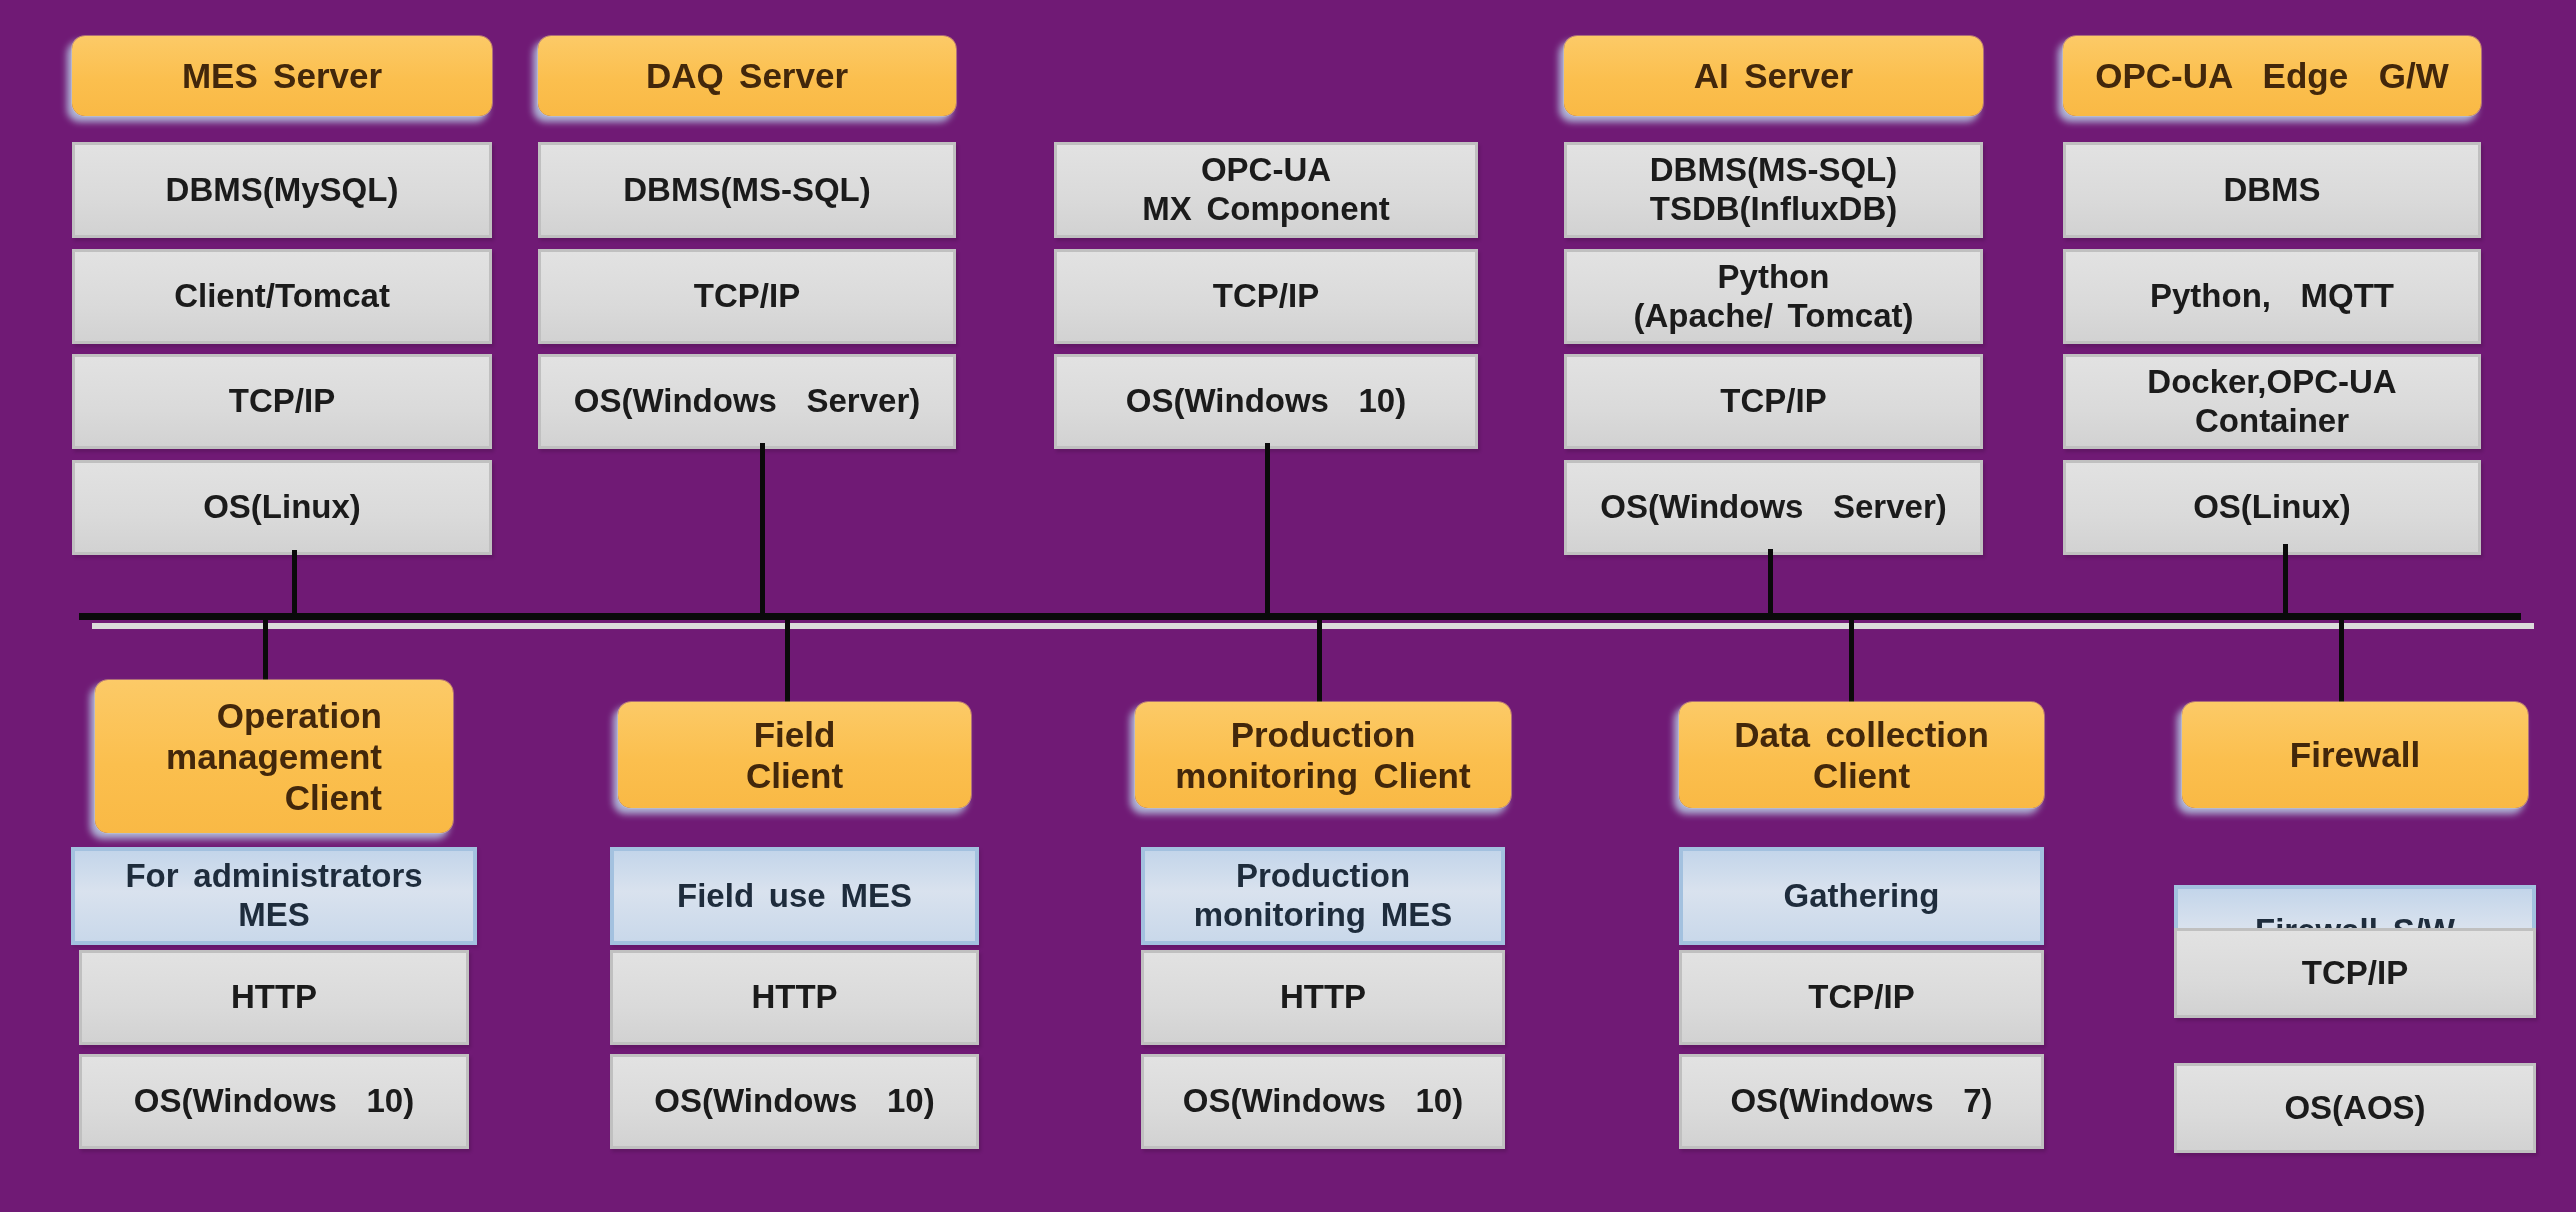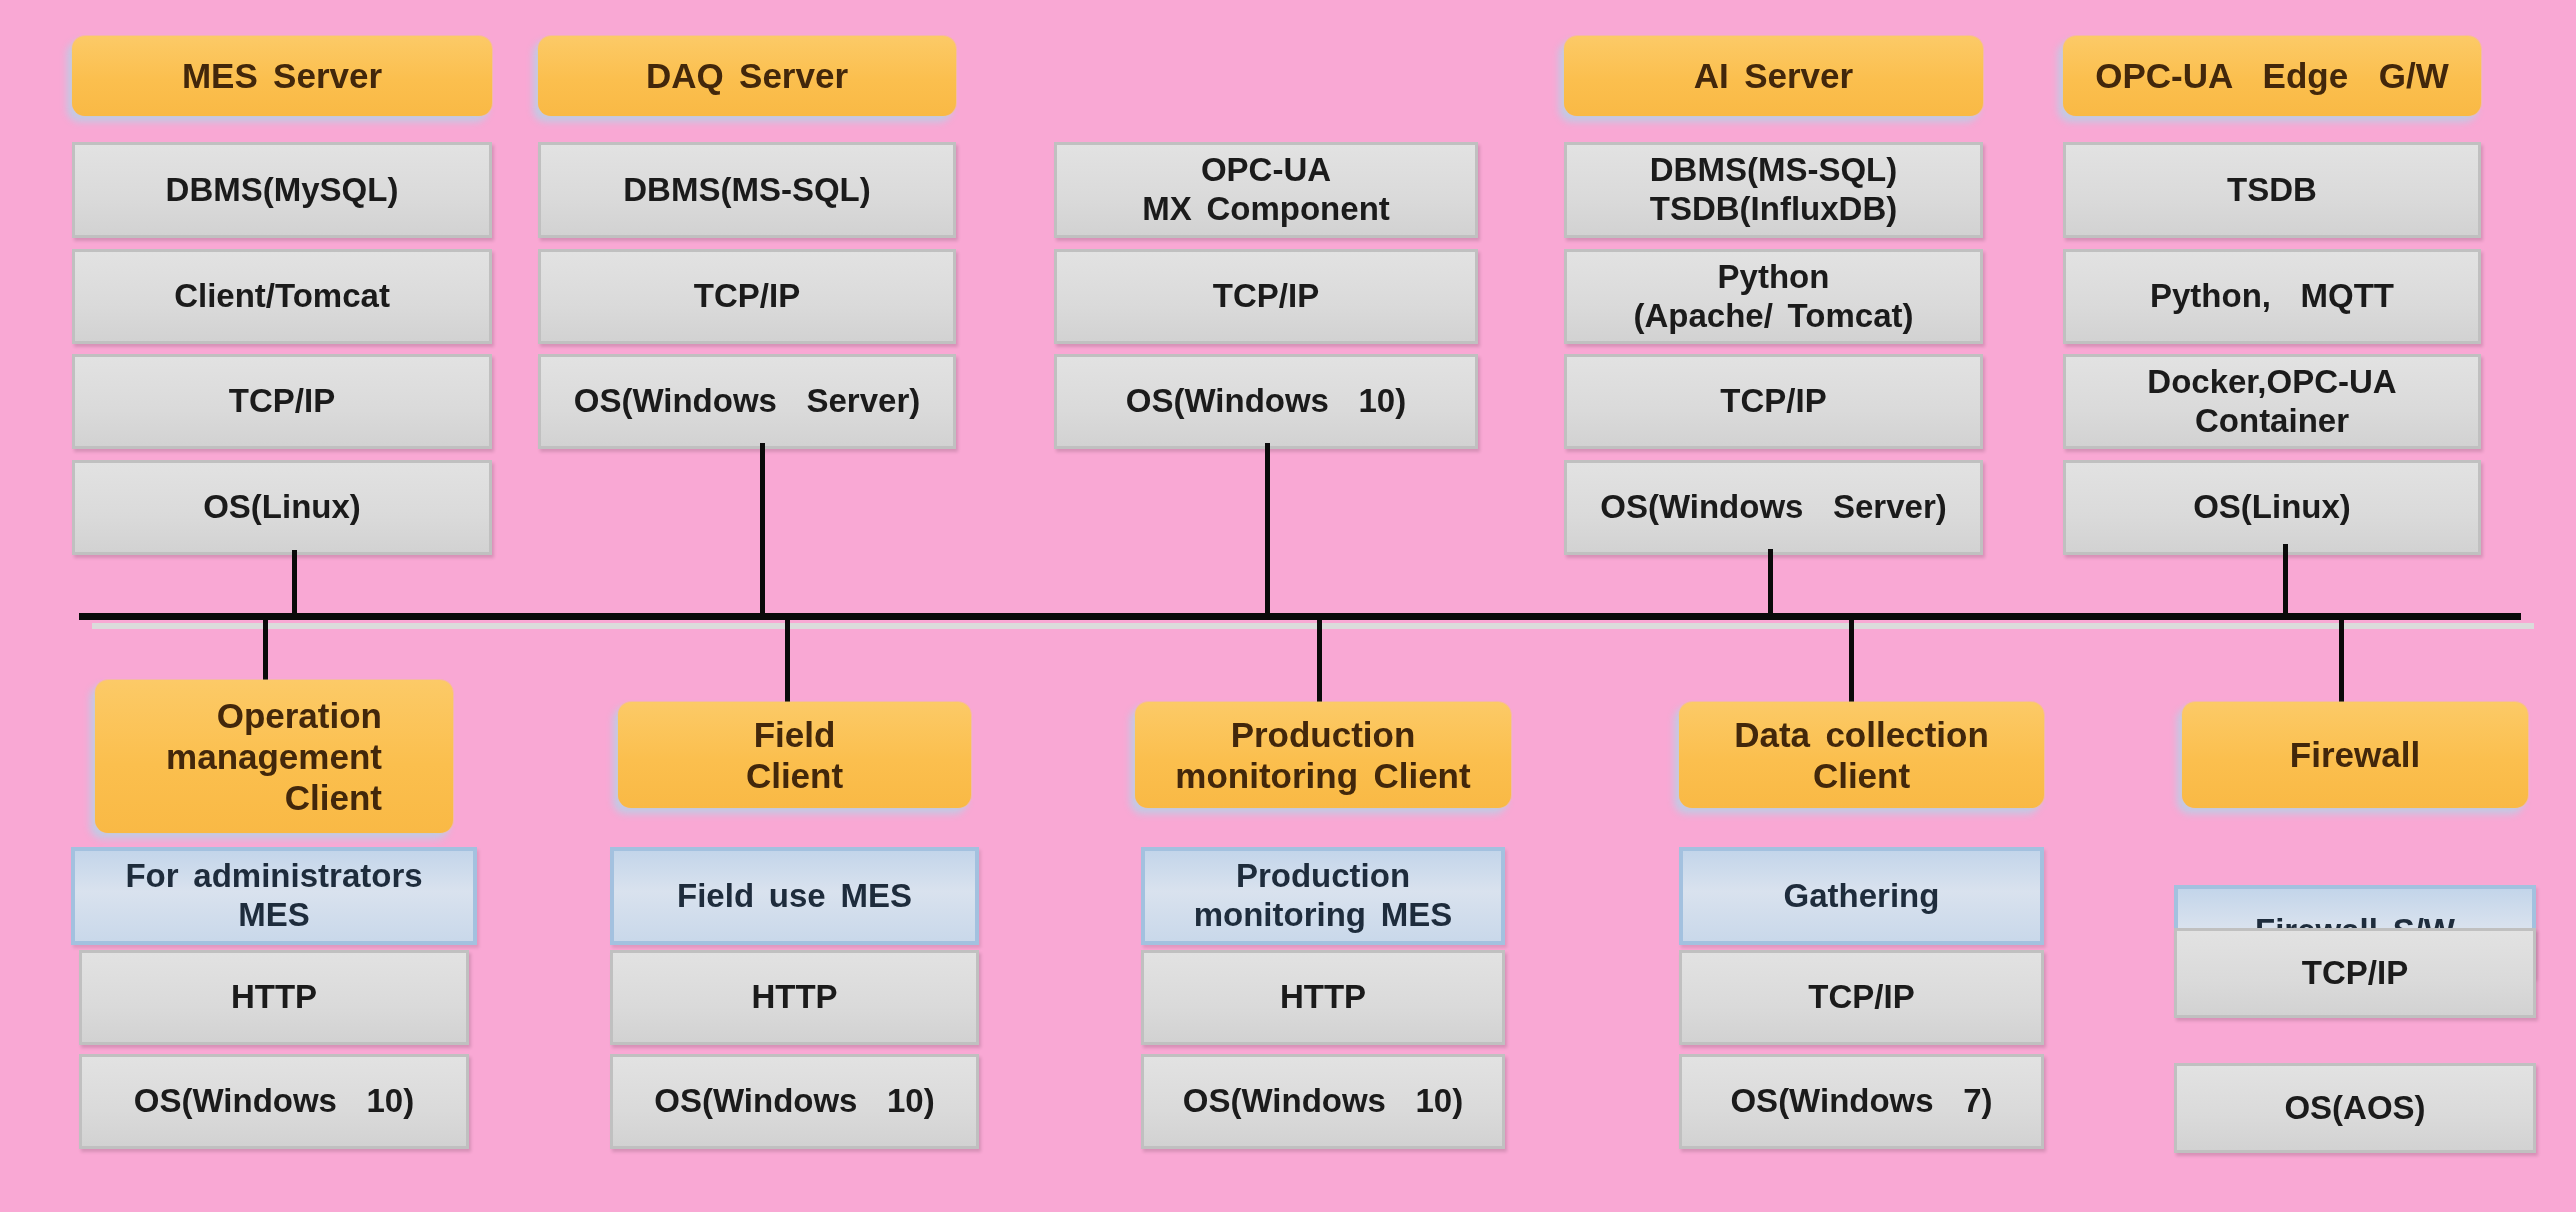--- a/index.html
+++ b/index.html
@@ -1,19 +1,19 @@
 <!DOCTYPE html>
 <html style="font-size:13px"><head>
 <meta charset="utf-8">
 <style>
   html,body{margin:0;padding:0;background:#ffffff;}
   .canvas{
     position:relative;
     width:2576px;height:1213px;
-    background:#f9a8d4;
+    background:#701a75;
     font-family:"Liberation Sans", sans-serif;
     font-weight:700;
     overflow:hidden;
   }
   .col{position:absolute;top:0;height:100%;}
   .box{
     position:absolute;left:0;right:0;
     display:flex;align-items:center;justify-content:center;
     text-align:center;
     white-space:pre-wrap;
@@ -100,21 +100,21 @@
     <div class="box g ts1">DBMS(MS-SQL)
 TSDB(InfluxDB)</div>
     <div class="box g ts2">Python
 (Apache/ Tomcat)</div>
     <div class="box g ts3">TCP/IP</div>
     <div class="box g ts4">OS(Windows  Server)</div>
   </div>
 
   <div class="col" style="left:2063px;width:418px;">
     <div class="box hdr hdr-top">OPC-UA  Edge  G/W</div>
-    <div class="box g ts1">TSDB</div>
+    <div class="box g ts1">DBMS</div>
     <div class="box g ts2">Python,  MQTT</div>
     <div class="box g ts3">Docker,OPC-UA
 Container</div>
     <div class="box g ts4">OS(Linux)</div>
   </div>
 
   <div class="bus-shadow"></div>
   <div class="bus"></div>
 
   <div class="vline" style="left:292px;top:550px;height:64px;"></div>

